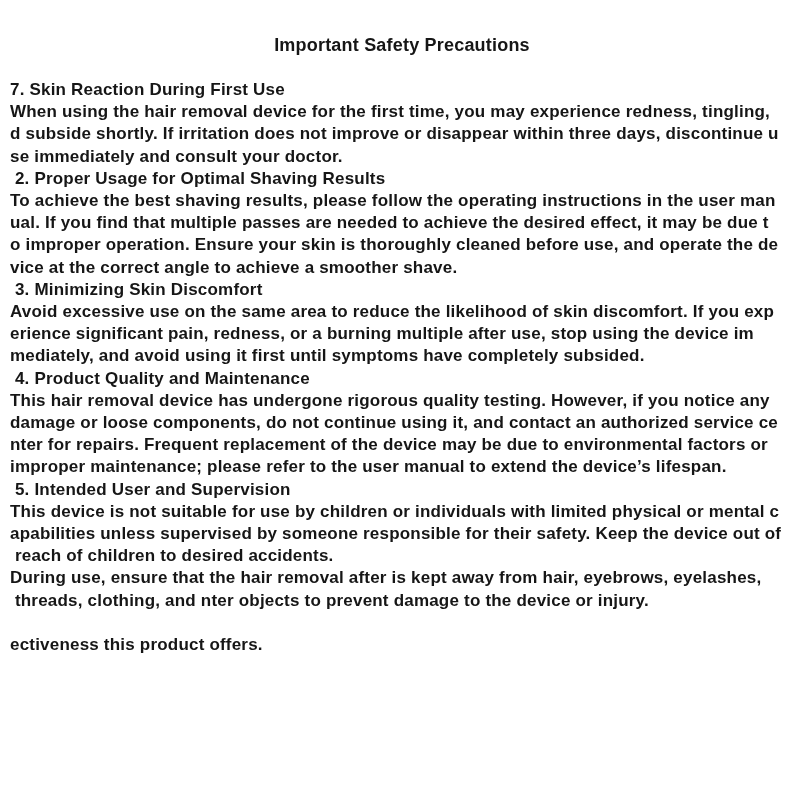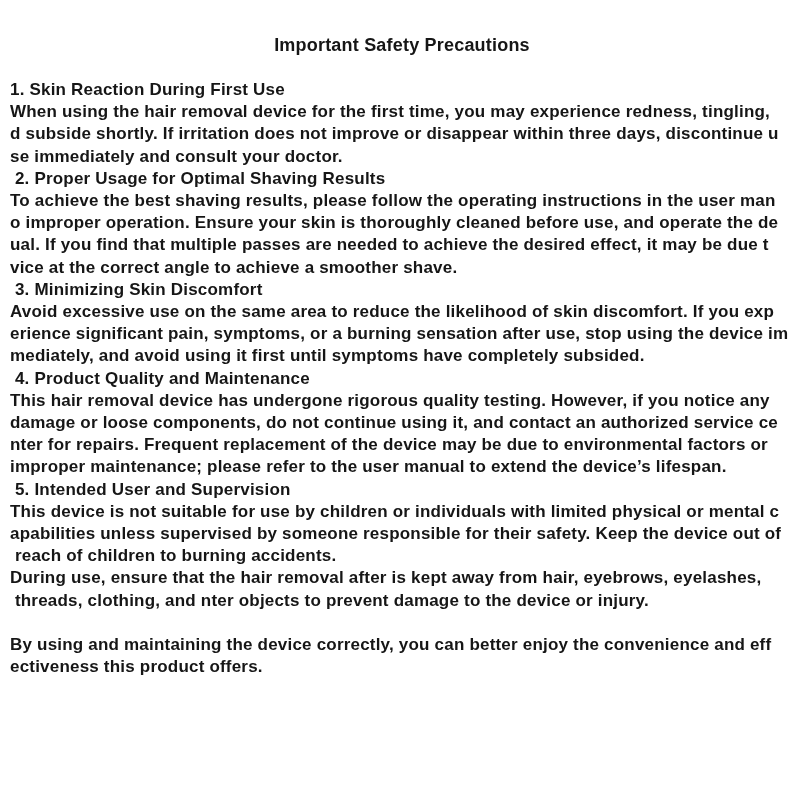--- a/index.html
+++ b/index.html
@@ -33,41 +33,40 @@
     min-height: 22.2px;
     white-space: pre;
   }
 </style>
 </head>
 <body style="background: rgb(255, 255, 255);">
 
 <div class="doc" style="color: rgb(22, 22, 22);">
   <div class="doc-title">Important Safety Precautions</div>
   <div>
-      <div class="text-line">1. Skin Reaction During First Use</div>
+      <div class="text-line">7. Skin Reaction During First Use</div>
       <div class="text-line">When using the hair removal device for the first time, you may experience redness, tingling,</div>
       <div class="text-line">d subside shortly. If irritation does not improve or disappear within three days, discontinue u</div>
       <div class="text-line">se immediately and consult your doctor.</div>
       <div class="text-line"> 2. Proper Usage for Optimal Shaving Results</div>
       <div class="text-line">To achieve the best shaving results, please follow the operating instructions in the user man</div>
+      <div class="text-line">ual. If you find that multiple passes are needed to achieve the desired effect, it may be due t</div>
       <div class="text-line">o improper operation. Ensure your skin is thoroughly cleaned before use, and operate the de</div>
-      <div class="text-line">ual. If you find that multiple passes are needed to achieve the desired effect, it may be due t</div>
       <div class="text-line">vice at the correct angle to achieve a smoother shave.</div>
       <div class="text-line"> 3. Minimizing Skin Discomfort</div>
       <div class="text-line">Avoid excessive use on the same area to reduce the likelihood of skin discomfort. If you exp</div>
-      <div class="text-line">erience significant pain, symptoms, or a burning sensation after use, stop using the device im</div>
+      <div class="text-line">erience significant pain, redness, or a burning multiple after use, stop using the device im</div>
       <div class="text-line">mediately, and avoid using it first until symptoms have completely subsided.</div>
       <div class="text-line"> 4. Product Quality and Maintenance</div>
       <div class="text-line">This hair removal device has undergone rigorous quality testing. However, if you notice any</div>
       <div class="text-line">damage or loose components, do not continue using it, and contact an authorized service ce</div>
       <div class="text-line">nter for repairs. Frequent replacement of the device may be due to environmental factors or</div>
       <div class="text-line">improper maintenance; please refer to the user manual to extend the device’s lifespan.</div>
       <div class="text-line"> 5. Intended User and Supervision</div>
       <div class="text-line">This device is not suitable for use by children or individuals with limited physical or mental c</div>
       <div class="text-line">apabilities unless supervised by someone responsible for their safety. Keep the device out of</div>
-      <div class="text-line"> reach of children to burning accidents.</div>
+      <div class="text-line"> reach of children to desired accidents.</div>
       <div class="text-line">During use, ensure that the hair removal after is kept away from hair, eyebrows, eyelashes,</div>
       <div class="text-line"> threads, clothing, and nter objects to prevent damage to the device or injury.</div>
       <div class="text-line"></div>
-      <div class="text-line">By using and maintaining the device correctly, you can better enjoy the convenience and eff</div>
       <div class="text-line">ectiveness this product offers.</div>
     </div>
 </div>
 
 </body></html>

